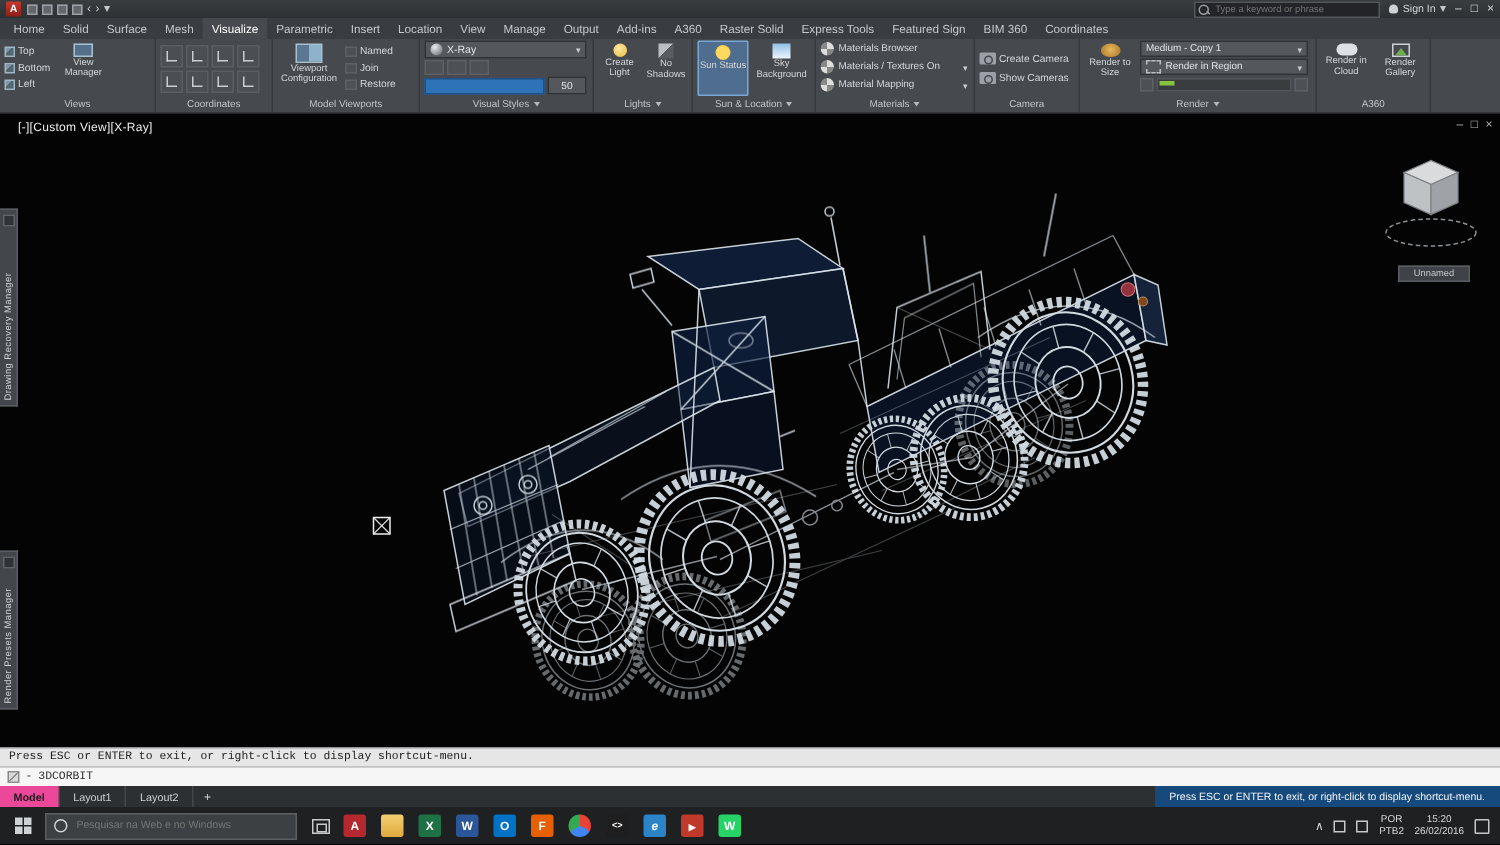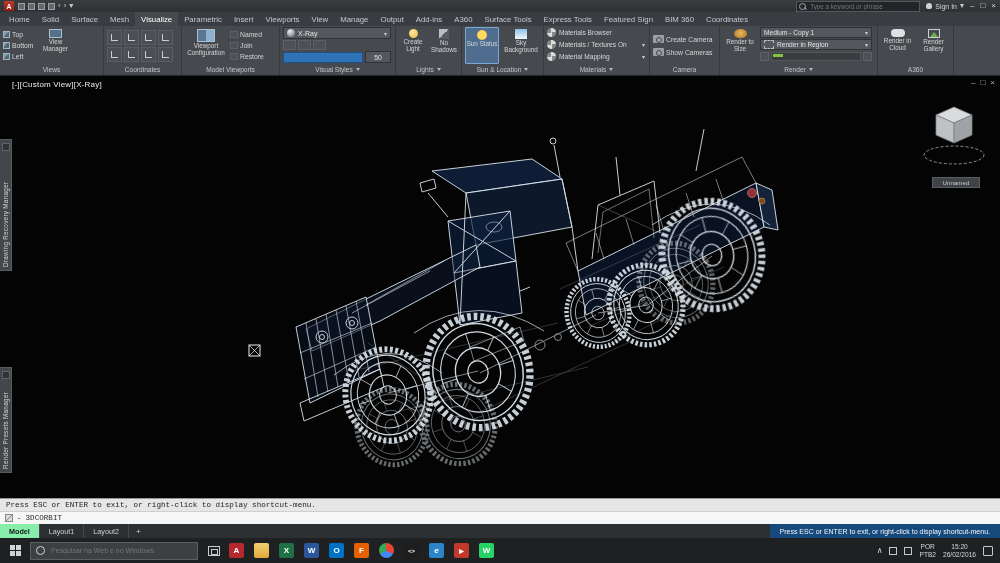--- a/index.html
+++ b/index.html
@@ -97,21 +97,21 @@
            color:#c6c9cc;font-size:6.2px;display:flex;align-items:center;justify-content:center;z-index:3;}
   
   .cmdhist{position:absolute;top:498px;left:0;right:0;height:13px;background:#e6e6e6;border-top:1px solid #97979b;
            display:flex;align-items:center;padding:0 6px;font-family:"Liberation Mono",monospace;font-size:7.6px;color:#1c1c1c;box-sizing:border-box;}
   .cmdin{position:absolute;top:511px;left:0;right:0;height:13px;background:#f6f6f6;border-top:1px solid #cfcfcf;
          display:flex;align-items:center;gap:4px;padding:0 5px;font-family:"Liberation Mono",monospace;font-size:7.6px;color:#2a2a2a;box-sizing:border-box;}
   .penic{width:8px;height:8px;border:1px solid #8a8a8a;background:linear-gradient(135deg,#d9d9d9 45%,#8a8a8a 45% 55%,#d9d9d9 55%);box-sizing:border-box;}
   
   .statusbar{position:absolute;top:524px;left:0;right:0;height:14px;background:#2d3033;display:flex;align-items:stretch;}
   .sbtab{display:flex;align-items:center;padding:0 9px;font-size:7.2px;color:#ced1d3;border-right:1px solid #44474a;}
-  .sbtab.active{background:#86efac;color:#17191b;font-weight:bold;}
+  .sbtab.active{background:#ec4899;color:#17191b;font-weight:bold;}
   .sbplus{display:flex;align-items:center;padding:0 7px;color:#ced1d3;font-size:8px;}
   .sbmsg{margin-left:auto;display:flex;align-items:center;background:#174a7c;color:#f2f5f7;font-size:7px;padding:0 10px;}
   
   .taskbar{position:absolute;top:538px;left:0;right:0;height:25px;background:#1f2022;display:flex;align-items:center;}
   .startbtn{width:30px;height:25px;display:flex;align-items:center;justify-content:center;}
   .winlogo{display:grid;grid-template-columns:5px 5px;grid-auto-rows:5px;gap:1px;}
   .winlogo span{background:#cfd3d6;}
   .tsearch{width:168px;height:18px;background:#3c4043;border:1px solid #5b5f63;display:flex;align-items:center;
            gap:4px;padding:0 5px;margin-right:6px;box-sizing:border-box;}
   .cortana{width:9px;height:9px;border:1.5px solid #cfd3d6;border-radius:50%;box-sizing:border-box;flex:none;}
@@ -164,27 +164,27 @@
   </div>
 
   <div class="tabbar">
     <span class="rtab">Home</span>
     <span class="rtab">Solid</span>
     <span class="rtab">Surface</span>
     <span class="rtab">Mesh</span>
     <span class="rtab active">Visualize</span>
     <span class="rtab">Parametric</span>
     <span class="rtab">Insert</span>
-    <span class="rtab">Viewports</span>
+    <span class="rtab">Location</span>
     <span class="rtab">View</span>
     <span class="rtab">Manage</span>
     <span class="rtab">Output</span>
     <span class="rtab">Add-ins</span>
     <span class="rtab">A360</span>
-    <span class="rtab">Surface Tools</span>
+    <span class="rtab">Raster Solid</span>
     <span class="rtab">Express Tools</span>
     <span class="rtab">Featured Sign</span>
     <span class="rtab">BIM 360</span>
     <span class="rtab">Coordinates</span>
   </div>
 
   <div class="ribbon">
 
     <div class="panel" style="width:104px">
       <div class="pbody">

